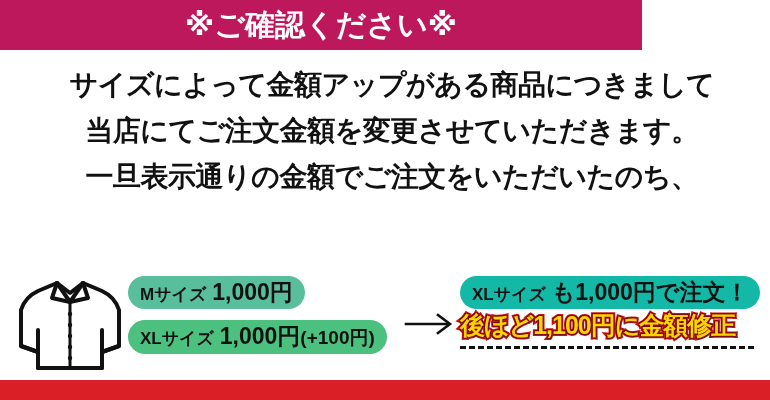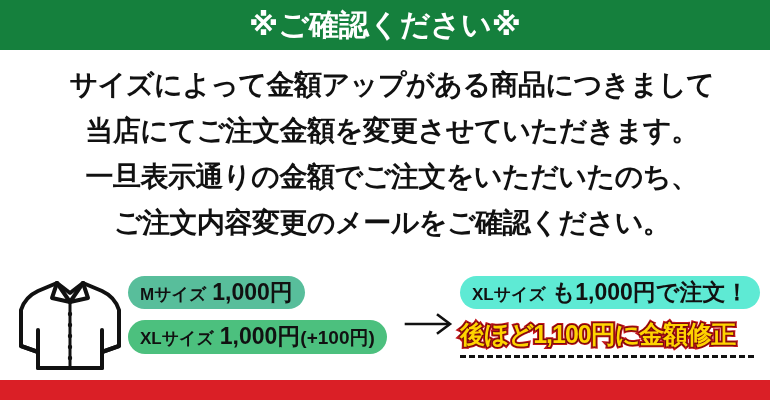--- a/index.html
+++ b/index.html
@@ -20,23 +20,23 @@
     height: 400px;
     background: #ffffff;
     box-sizing: border-box;
   }
 
   
   .header-bar {
     position: absolute;
     left: 0;
     top: 0;
-    width: 770px;
+    width: 642px;
     height: 50px;
-    background: #15803d;
+    background: #be185d;
     display: flex;
     align-items: center;
     justify-content: center;
   }
   .header-title {
     color: #ffffff;
     font-size: 30px;
     font-weight: bold;
     letter-spacing: 0px;
     line-height: 1;
@@ -109,21 +109,21 @@
   .pill-m {
     background: #58be9b;
     font-size: 21px;
   }
   .pill-xl {
     background: #4cc07e;
     font-size: 21px;
     margin-top: 11px;
   }
   .pill-right {
-    background: #5eead4;
+    background: #14b8a6;
     font-size: 21px;
   }
   .size-label {
     font-size: 17px;
     font-weight: bold;
   }
   .price-big {
     font-size: 23px;
     font-weight: bold;
   }
@@ -143,21 +143,20 @@
 
   
   .right-block {
     position: absolute;
     left: 460px;
     top: 8px;
     width: 300px;
   }
 
   .fix-note {
-    margin-top: 9px;
     font-size: 25px;
     font-weight: bold;
     white-space: nowrap;
     color: #ffd400;
     -webkit-text-stroke: 4px #c3161c;
     paint-order: stroke fill;
     text-shadow:
        0 0 1px #7a0b0e,
        1px 1px 0 #7a0b0e,
       -1px 1px 0 #7a0b0e,
@@ -179,21 +178,20 @@
 <div class="banner">
 
   <div class="header-bar">
     <div class="header-title">※ご確認ください※</div>
   </div>
 
   <div class="body-lines">
     <div class="body-line">サイズによって金額アップがある商品につきまして</div>
     <div class="body-line">当店にてご注文金額を変更させていただきます。</div>
     <div class="body-line">一旦表示通りの金額でご注文をいただいたのち、</div>
-    <div class="body-line">ご注文内容変更のメールをご確認ください。</div>
   </div>
 
   <div class="compare-row">
 
     <svg class="shirt-icon" viewBox="0 0 108 100">
       <g fill="#ffffff" stroke="#111111" stroke-width="4" stroke-linejoin="round" stroke-linecap="round">
         <path d="M41 11 L54 21 L67 11 L86 19 Q99 25 103 38 L103 74 L86 80 L86 96 L22 96 L22 80 L5 74 L5 38 Q9 25 22 19 Z"></path>
         <path d="M41 11 L54 30 L67 11" fill="none"></path>
         <path d="M41 11 L36 26 L54 30 L72 26 L67 11" fill="none"></path>
         <path d="M54 30 L54 96" fill="none" stroke-width="3"></path>

